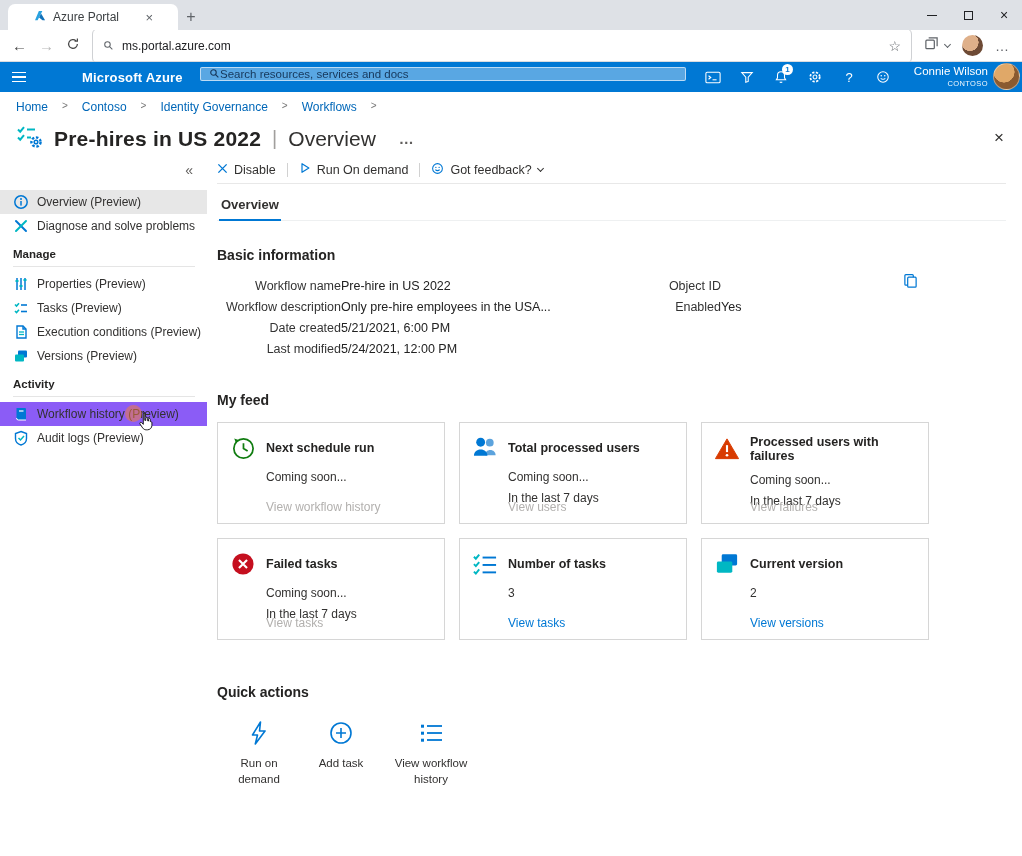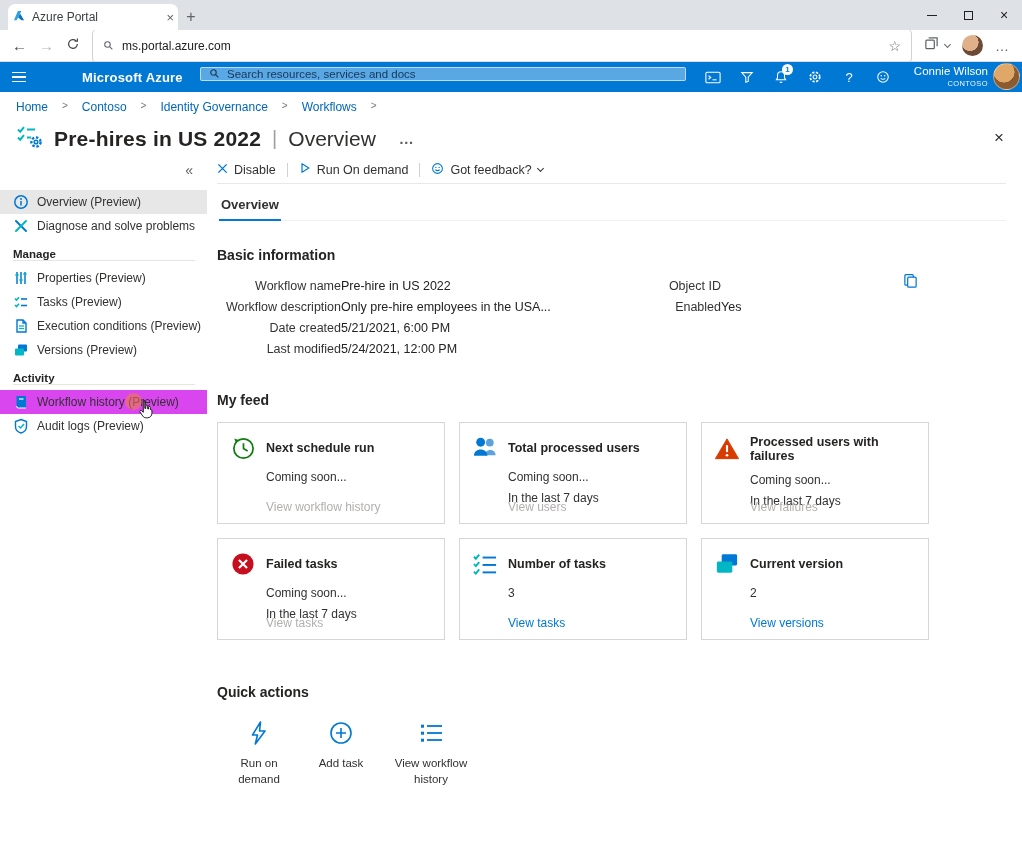--- a/index.html
+++ b/index.html
@@ -1,21 +1,21 @@
 <!DOCTYPE html>
 <html><head>
 <meta charset="utf-8">
 <style>
   * { box-sizing: border-box; margin: 0; padding: 0; }
   body { font-family: "Liberation Sans", sans-serif; background: #f0f0f0; }
   .screen { width: 1022px; height: 856px; background: #fff; position: relative; display: flex; flex-direction: column; overflow: hidden; }
 
   
   .tabstrip { height: 30px; background: #dee1e6; display: flex; align-items: flex-end; position: relative; flex: 0 0 30px; }
-  .tab { margin-left: 8px; width: 170px; height: 26px; background: #fff; border-radius: 7px 7px 0 0; display: flex; align-items: center; padding: 0 4px; gap: 6px; font-size: 12px; color: #3c4043; }
+  .tab { margin-left: 8px; width: 170px; height: 26px; background: #fff; border-radius: 7px 7px 0 0; display: flex; align-items: center; padding: 0 25px; gap: 6px; font-size: 12px; color: #3c4043; }
   .tab-title { flex: 1; white-space: nowrap; overflow: hidden; }
   .tab-close { font-size: 13px; color: #5f6368; cursor: pointer; }
   .newtab { width: 26px; height: 26px; display: flex; align-items: center; justify-content: center; font-size: 16px; color: #5f6368; }
   .wincontrols { position: absolute; right: 0; top: 0; height: 30px; display: flex; }
   .winbtn { width: 36px; height: 30px; display: flex; align-items: center; justify-content: center; color: #202124; font-size: 14px; }
   .minline { width: 10px; height: 1px; background: #202124; display: block; }
   .maxbox { width: 9px; height: 9px; border: 1px solid #202124; display: block; }
 
   
   .addressbar { height: 32px; background: #fff; display: flex; align-items: center; padding: 0 12px; gap: 12px; border-bottom: 1px solid #dadce0; flex: 0 0 32px; }
@@ -27,21 +27,21 @@
   .brright { display: flex; align-items: center; gap: 12px; }
   .caret { width: 5px; height: 5px; border-right: 1.3px solid #5f6368; border-bottom: 1.3px solid #5f6368; transform: rotate(45deg); margin: -3px 0 0 -6px; display: inline-block; }
   .avatar-sm { width: 21px; height: 21px; border-radius: 50%; background: radial-gradient(circle at 38% 35%, #dfb08a 0 45%, #6d4a35 46%); }
   .br-more { font-size: 14px; color: #5f6368; letter-spacing: 1px; }
 
   
   .azhdr { height: 30px; background: #0078d4; display: flex; align-items: center; position: relative; color: #fff; flex: 0 0 30px; }
   .hamburger { width: 38px; height: 30px; display: flex; flex-direction: column; align-items: center; justify-content: center; gap: 3px; }
   .hamburger span { width: 14px; height: 1.5px; background: #fff; display: block; }
   .brand { font-size: 13px; font-weight: 700; letter-spacing: .2px; padding-left: 44px; }
-  .azsearch { position: absolute; left: 200px; top: 5px; width: 486px; height: 14px; background: rgba(255,255,255,.35); border: 1px solid rgba(255,255,255,.6); border-radius: 2px; display: flex; align-items: center; padding: 0 8px; gap: 7px; }
+  .azsearch { position: absolute; left: 200px; top: 5px; width: 486px; height: 14px; background: rgba(255,255,255,.35); border: 1px solid rgba(255,255,255,.6); border-radius: 2px; display: flex; align-items: center; padding: 0 8px; }
   .azsearch input { flex: 1; background: transparent; border: none; outline: none; font-size: 11.5px; color: #12304f; font-family: "Liberation Sans", sans-serif; }
   .azsearch input::placeholder { color: #16375a; opacity: 1; }
   .azicons { position: absolute; right: 122px; top: 0; display: flex; height: 30px; }
   .azico { width: 34px; height: 30px; display: flex; align-items: center; justify-content: center; position: relative; color: #fff; font-size: 13px; }
   .badge { position: absolute; top: 2px; right: 5px; min-width: 11px; height: 11px; border-radius: 6px; background: #fff; color: #0078d4; font-size: 8px; font-weight: 700; display: flex; align-items: center; justify-content: center; padding: 0 2px; }
   .azuser { position: absolute; right: 34px; top: 3px; text-align: right; line-height: 1.2; }
   .azuser .name { font-size: 11.5px; }
   .azuser .org { font-size: 7.5px; letter-spacing: .4px; opacity: .95; }
   .azavatar { position: absolute; right: 2px; top: 1px; width: 27px; height: 27px; border-radius: 50%; background: radial-gradient(circle at 40% 32%, #e0a868 0 46%, #8a5a30 47%); border: 1px solid rgba(255,255,255,.4); }
 
@@ -60,24 +60,24 @@
   .pclose { position: absolute; right: 18px; top: 10px; font-size: 17px; color: #323130; cursor: pointer; }
   .ptype { margin-left: 44px; margin-top: 1px; font-size: 10.5px; color: #797775; }
 
   
   .content { flex: 1; display: flex; min-height: 0; }
   .sidebar { width: 207px; flex: 0 0 207px; position: relative; padding-top: 2px; }
   .collapse { position: absolute; top: 8px; right: 14px; font-size: 14px; color: #605e5c; cursor: pointer; }
   .nav { margin-top: 34px; }
   .navitem { height: 24px; display: flex; align-items: center; gap: 8px; padding: 0 6px 0 13px; font-size: 12px; color: #323130; cursor: pointer; position: relative; }
   .navitem.sel { background: #e7e7e7; }
-  .navitem.hov { background: #d946ef; }
+  .navitem.hov { background: #8b5cf6; }
   .navicon { width: 16px; height: 16px; flex: 0 0 16px; display: flex; }
   .navlabel { white-space: nowrap; overflow: hidden; }
-  .group { margin: 10px 12px 5px 13px; font-size: 11.5px; font-weight: 700; color: #252423; border-bottom: 1px solid #e5e5e5; }
+  .group { margin: 10px 12px 5px 13px; padding-bottom: 6px; font-size: 11.5px; font-weight: 700; color: #252423; border-bottom: 1px solid #e5e5e5; }
   .touch { position: absolute; left: 125px; top: 3px; width: 17px; height: 17px; border-radius: 50%; background: rgba(240,125,64,.55); }
   .handcur { position: absolute; left: 136px; top: 9px; z-index: 6; }
 
   
   .main { flex: 1; min-width: 0; padding: 0 16px 0 10px; position: relative; }
   .cmdbar { display: flex; align-items: center; gap: 11px; height: 28px; font-size: 12.5px; color: #323130; border-bottom: 1px solid #e8e8e8; margin-top: 2px; }
   .cmditem { display: flex; align-items: center; gap: 6px; cursor: pointer; }
   .cmdsep { width: 1px; height: 14px; background: #d1d1d1; }
   .chev { width: 5px; height: 5px; border-right: 1.4px solid #323130; border-bottom: 1.4px solid #323130; transform: rotate(45deg); margin-top: -3px; display: inline-block; }
   .tabsrow { margin-top: 11px; border-bottom: 1px solid #eef0f1; }

